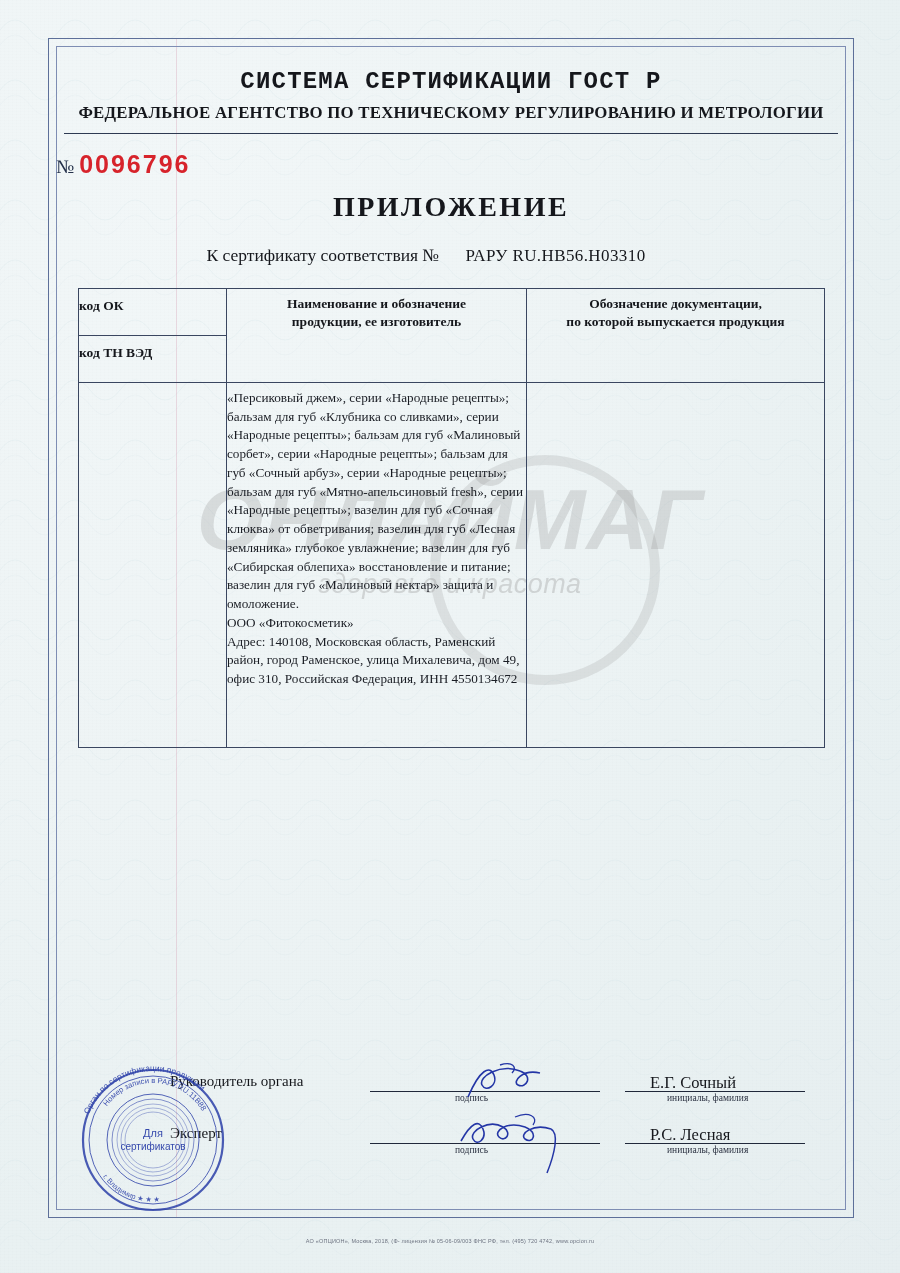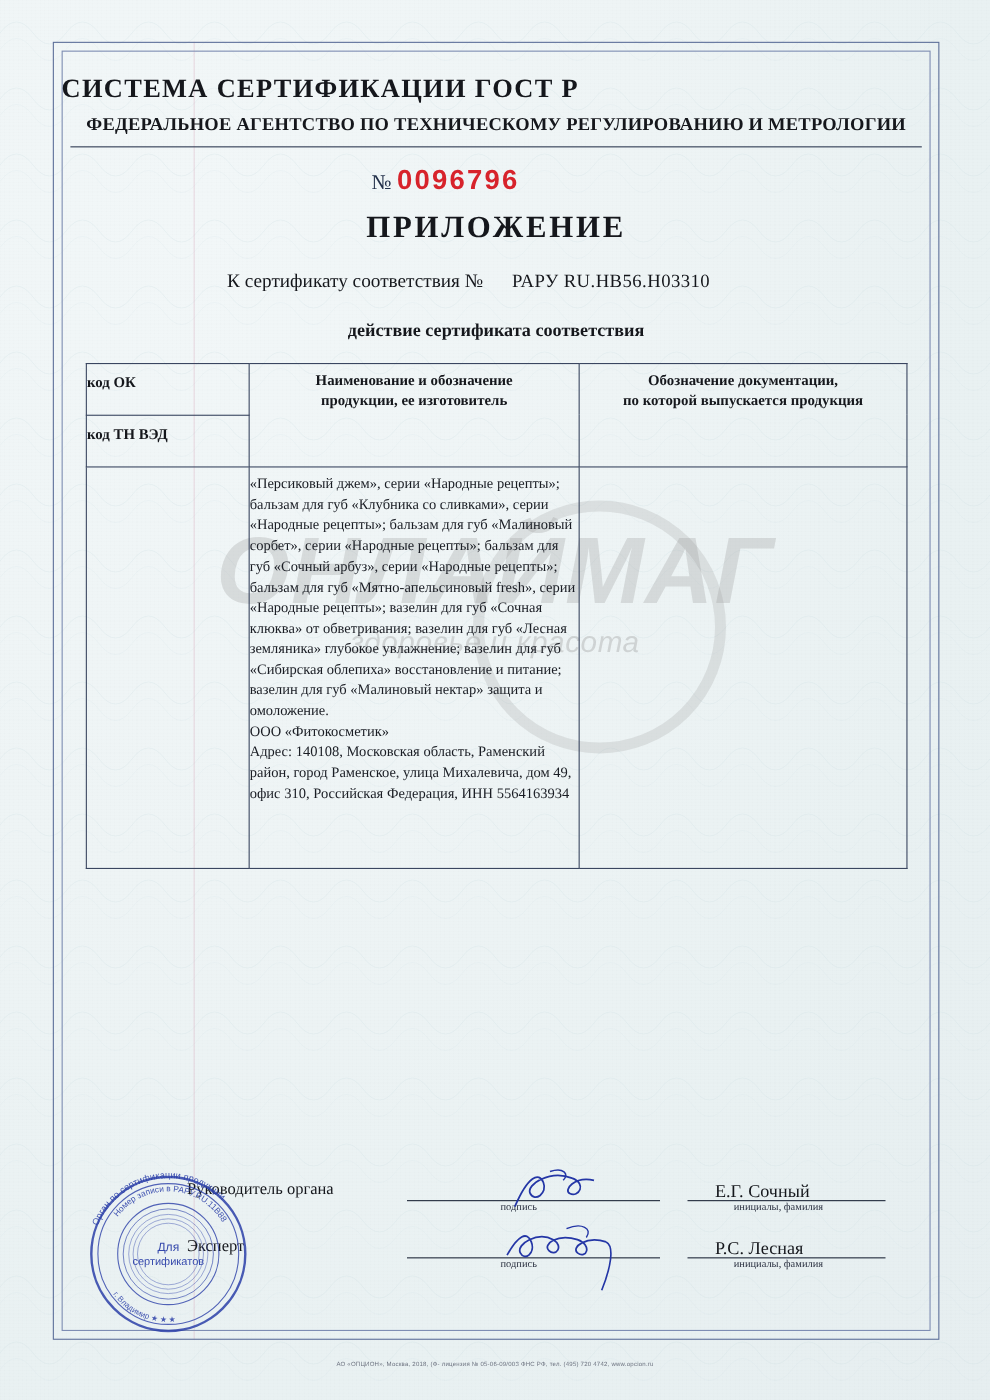--- a/index.html
+++ b/index.html
@@ -54,43 +54,44 @@
     box-sizing: border-box;
   }
   .content {
     position: absolute;
     left: 56px;
     top: 46px;
     width: 790px;
     height: 1164px;
   }
   .title1 {
+    text-align: center;
     font-size: 24px;
     letter-spacing: 1.2px;
     font-weight: bold;
     color: #15171c;
     margin-top: 22px;
-    font-family: Liberation Serif, serif;
+    font-family: Liberation Mono, monospace;
   }
   .title2 {
     text-align: center;
     font-size: 16.5px;
     font-weight: bold;
     letter-spacing: .2px;
     color: #15171c;
     margin-top: 8px;
     transform: scaleX(1.02);
   }
   .rule {
     margin: 10px 8px 0 8px;
     border-bottom: 1.3px solid #2e3a52;
   }
   .numline {
     margin-top: 16px;
-    text-align: center;
+    text-align: left;
     padding-right: 92px;
     font-size: 20px;
     color: #1d2330;
   }
   .numline .no {
     font-size: 19px;
     color: #23304a;
   }
   .numline .numval {
     color: #d7232b;
@@ -326,21 +327,20 @@
     </div>
 
     <div class="doctype">ПРИЛОЖЕНИЕ</div>
 
     <div class="certline">
       <span>К сертификату соответствия №</span>
       <span class="certno">РАРУ RU.НВ56.Н03310</span>
     </div>
 
     <div class="subtitle">
-      <div>действие сертификата соответствия</div>
     </div>
 
     <table class="prodtable">
       <colgroup>
         <col style="width:148px">
         <col style="width:300px">
         <col style="width:298px">
       </colgroup>
       <tbody>
         <tr>
@@ -356,21 +356,21 @@
         </tr>
         <tr>
           <td class="hcell-left">код ТН ВЭД</td>
         </tr>
         <tr class="body-row">
           <td></td>
           <td>
             <div class="prodtext">
               <p>«Персиковый джем», серии «Народные рецепты»; бальзам для губ «Клубника со сливками», серии «Народные рецепты»; бальзам для губ «Малиновый сорбет», серии «Народные рецепты»; бальзам для губ «Сочный арбуз», серии «Народные рецепты»; бальзам для губ «Мятно-апельсиновый fresh», серии «Народные рецепты»; вазелин для губ «Сочная клюква» от обветривания; вазелин для губ «Лесная земляника» глубокое увлажнение; вазелин для губ «Сибирская облепиха» восстановление и питание; вазелин для губ «Малиновый нектар» защита и омоложение.</p>
               <p>ООО «Фитокосметик»</p>
-              <p>Адрес: 140108, Московская область, Раменский район, город Раменское, улица Михалевича, дом 49, офис 310, Российская Федерация, ИНН 5564163934</p>
+              <p>Адрес: 140108, Московская область, Раменский район, город Раменское, улица Михалевича, дом 49, офис 310, Российская Федерация, ИНН 4550134672</p>
             </div>
           </td>
           <td></td>
         </tr>
       </tbody>
     </table>
 
   </div>
 
   <div class="signblock">

